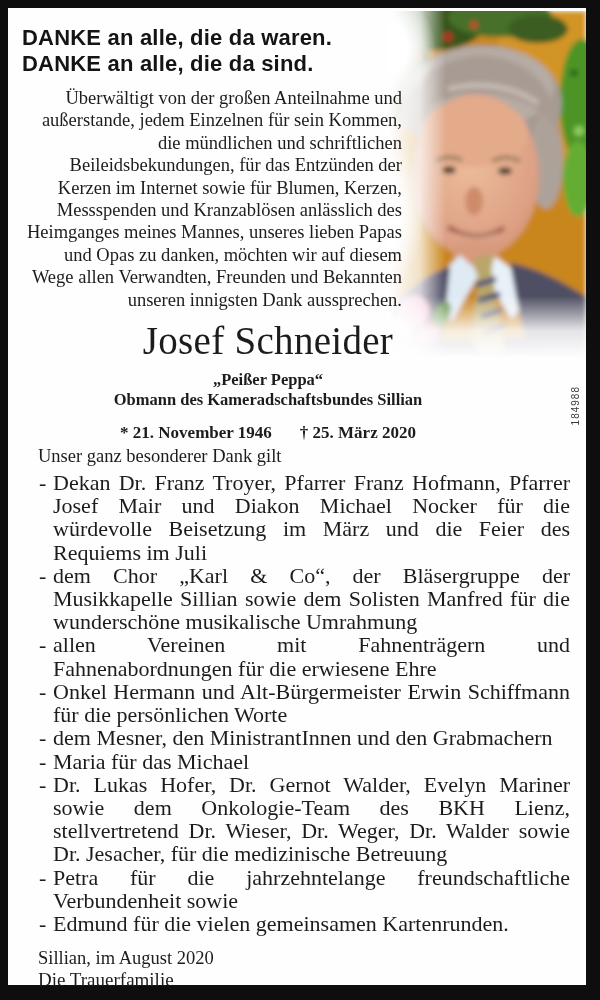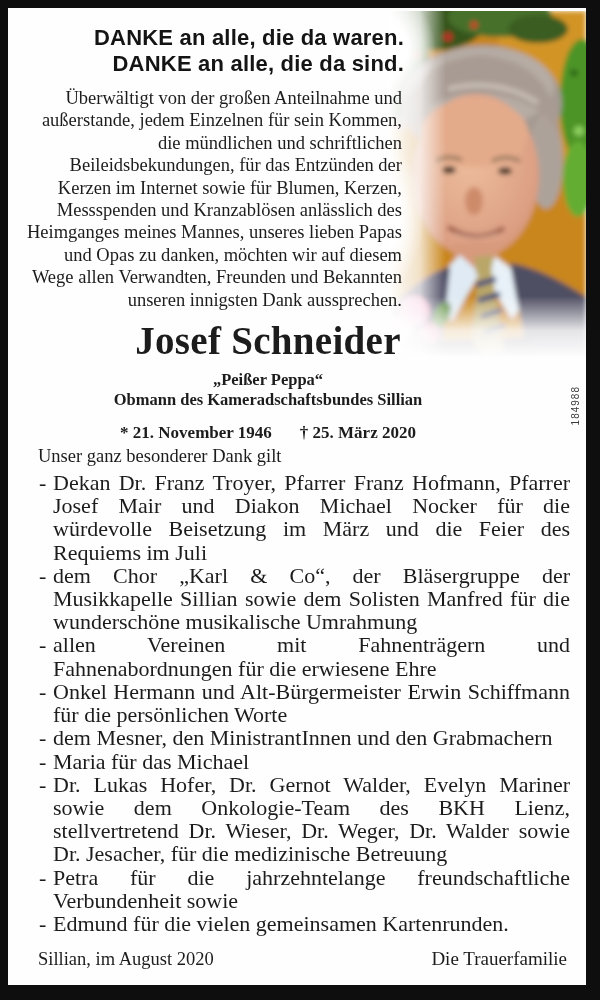--- a/index.html
+++ b/index.html
@@ -13,45 +13,45 @@
   .page{position:relative;width:600px;height:1000px;background:#0e0e0e;overflow:hidden;}
   .card{
     position:absolute;left:8px;top:8px;width:578px;height:977px;
     background:#fefefe;
   }
   .photo{position:absolute;top:3px;right:0;width:198px;height:348px;z-index:0;}
   .photo svg{display:block;width:100%;height:100%;}
   .content{position:relative;z-index:1;}
 
   .headline{
-    margin:17px 0 0 14px;width:382px;text-align:right;
+    margin:17px 0 0 14px;width:382px;text-align:left;
     font-family:"Liberation Sans", sans-serif;font-weight:bold;
     font-size:22px;line-height:26px;color:#141414;letter-spacing:.2px;
   }
   .intro{
     margin:10px 0 0 16px;width:378px;text-align:right;
     font-size:18.5px;line-height:22.4px;
   }
   .deceased{margin:9px 0 0 10px;width:500px;text-align:center;}
-  .deceased .name{margin:8px;font-size:39px;line-height:42px;font-weight:bold;letter-spacing:.3px;}
+  .deceased .name{margin:8px;font-size:39px;line-height:42px;font-weight:normal;letter-spacing:.3px;}
   .sub{font-weight:bold;font-size:16.5px;line-height:19.5px;}
   .dates{
     font-weight:bold;font-size:17px;line-height:20px;margin-top:14px;
     display:flex;justify-content:center;gap:28px;
   }
   .thanks-intro{margin:2px 0 0 30px;font-size:18.5px;line-height:23px;}
   .thanks-list{
     list-style:none;margin:3px 16px 0 30px;padding:0;
     font-size:22px;line-height:23.2px;
   }
   .thanks-list li{position:relative;padding-left:15px;text-align:justify;}
   .thanks-list li::before{content:"-";position:absolute;left:1px;top:0;}
   .footer{
     display:flex;justify-content:space-between;align-items:baseline;
-    margin:13px 19px 0 30px;font-size:18.5px;
+    margin:13px 19px 0 30px;font-size:18.5px;flex-direction:column;
   }
   .footer .family{font-weight:normal;font-size:19px;}
   .ref{
     position:absolute;top:378px;right:5px;z-index:1;
     writing-mode:vertical-rl;transform:rotate(180deg);
     font-family:"Liberation Sans", sans-serif;font-size:10px;
     color:#3c3c3c;letter-spacing:1px;
   }
 </style>
 </head>

